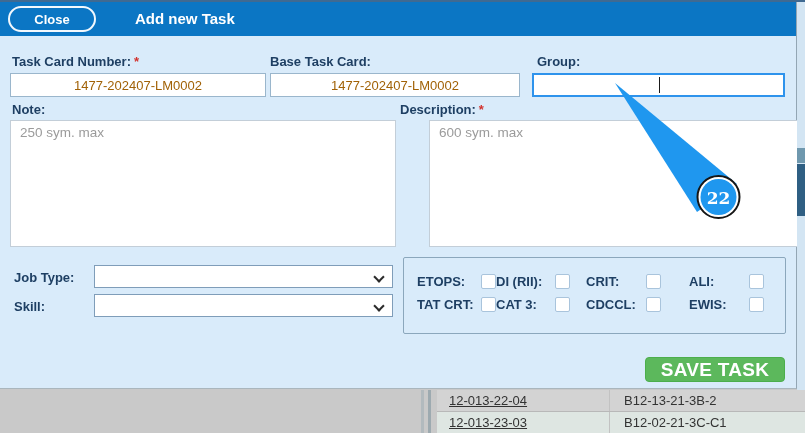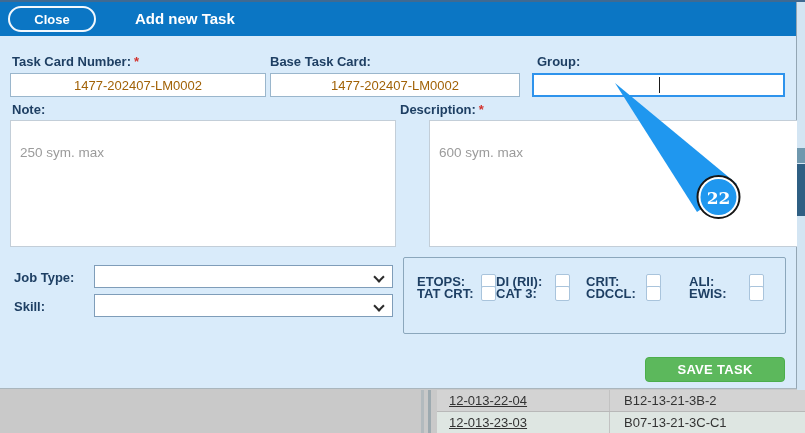--- a/index.html
+++ b/index.html
@@ -19,45 +19,45 @@
 
   .lbl { position:absolute; font-size:13px; font-weight:bold; color:#1e3f63; white-space:nowrap; }
   .req { color:#d2322d; font-weight:bold; margin-left:3px; }
 
   .txt-in { position:absolute; height:24px; border:1px solid #9ab6cc; background:#ffffff; font-size:13px; color:#a16207; text-align:center; font-family:"Liberation Sans", sans-serif; outline:none; }
   .in-tcn  { left:10px;  top:37px; width:256px; }
   .in-btc  { left:270px; top:37px; width:250px; }
   .in-grp  { left:532px; top:37px; width:253px; border:2px solid #2e93ec; text-align:left; padding-left:6px; }
   .caret { position:absolute; left:659px; top:41px; width:1px; height:16px; background:#1a1a1a; }
 
-  .ta { position:absolute; top:84px; height:127px; width:386px; background:#ffffff; border:1px solid #c3ced8; resize:none; font-family:"Liberation Sans", sans-serif; font-size:13.5px; padding:24px 9px; color:#555; outline:none; }
+  .ta { position:absolute; top:84px; height:127px; width:386px; background:#ffffff; border:1px solid #c3ced8; resize:none; font-family:"Liberation Sans", sans-serif; font-size:13.5px; padding:4px 9px; color:#555; outline:none; }
   .ta::placeholder { color:#9b9b9b; opacity:1; }
   .ta-note { left:10px; }
   .ta-desc { left:400px;margin-left:29px; }
 
   .sel-lbl-job   { left:14px; top:234px; }
   .sel-lbl-skill { left:14px; top:263px; }
   .select-box { position:absolute; left:94px; width:299px; height:23px; background:#ffffff; border:1px solid #7f9db9; cursor:pointer; }
   .sel-job   { top:229px; }
   .sel-skill { top:258px; }
   .chev { position:absolute; right:9px; top:7px; width:8px; height:8px; border-right:2px solid #2b2b2b; border-bottom:2px solid #2b2b2b; transform:rotate(45deg); }
 
   
   .cb-panel { position:absolute; left:403px; top:221px; width:383px; height:77px; border:1px solid #8ba7bc; border-radius:2px; }
   .cb-row { position:absolute; left:13px; height:16px; display:flex; align-items:center; }
   .cb-row.r1 { top:15px; }
-  .cb-row.r2 { top:27px;justify-content:space-between; }
+  .cb-row.r2 { top:38px;justify-content:space-between; }
   .cb-lbl { font-size:13px; font-weight:bold; color:#1e3f63; display:inline-block; }
   .cb-lbl.w1 { width:64px; }
   .cb-lbl.w2 { width:59px; }
   .cb-lbl.w3 { width:60px; margin-left:16px; }
   .cb-lbl.w4 { width:60px; margin-left:28px; }
   .cb { width:15px; height:15px; background:#ffffff; border:1px solid #a9c4dc; border-radius:2px; cursor:pointer; flex:0 0 auto; }
 
-  .save-btn { position:absolute; left:645px; top:321px; width:140px; height:25px; background:#5cb85c; border:1px solid #4cae4c; border-radius:4px; color:#ffffff; font-weight:bold; font-size:13px; letter-spacing:0.3px; font-family:"Liberation Sans", sans-serif; cursor:pointer; }
+  .save-btn { position:absolute; left:645px; top:321px; width:140px; height:25px; background:#5cb85c; border:1px solid #4cae4c; border-radius:4px; color:#ffffff; font-weight:bold; font-size:19px; letter-spacing:0.3px; font-family:"Liberation Sans", sans-serif; cursor:pointer; }
 
   
   .bottom-bg { position:absolute; left:0; top:390px; width:805px; height:43px; background:#c9c9c9; }
   .v-line1 { position:absolute; left:421px; top:0; width:3px; height:43px; background:#b2babe; }
   .v-line2 { position:absolute; left:428px; top:0; width:3px; height:43px; background:#9daab0; }
   .bg-table { position:absolute; left:437px; top:0; width:368px; height:43px; }
   .bg-row { display:flex; height:22px; line-height:21px; font-size:13px; color:#333333; border-bottom:1px solid #b8b8b8; }
   .bg-row.odd  { background:#d3d3d3; }
   .bg-row.even { background:#dee6e2; border-bottom:none; height:21px; }
   .bg-cell1 { width:173px; padding-left:12px; border-right:1px solid #c2c2c2;text-decoration:underline; }
@@ -142,21 +142,21 @@
   <div class="bottom-bg">
     <div class="v-line1"></div>
     <div class="v-line2"></div>
     <div class="bg-table">
       <div class="bg-row odd">
         <span class="bg-cell1">12-013-22-04</span>
         <span class="bg-cell2">B12-13-21-3B-2</span>
       </div>
       <div class="bg-row even">
         <span class="bg-cell1">12-013-23-03</span>
-        <span class="bg-cell2">B07-13-21-3C-C1</span>
+        <span class="bg-cell2">B12-02-21-3C-C1</span>
       </div>
     </div>
   </div>
 
   <div class="right-strip">
     <div class="thumb-a"></div>
     <div class="thumb-b"></div>
   </div>
 
   <svg class="annotation" viewBox="0 0 805 433" xmlns="http://www.w3.org/2000/svg">

